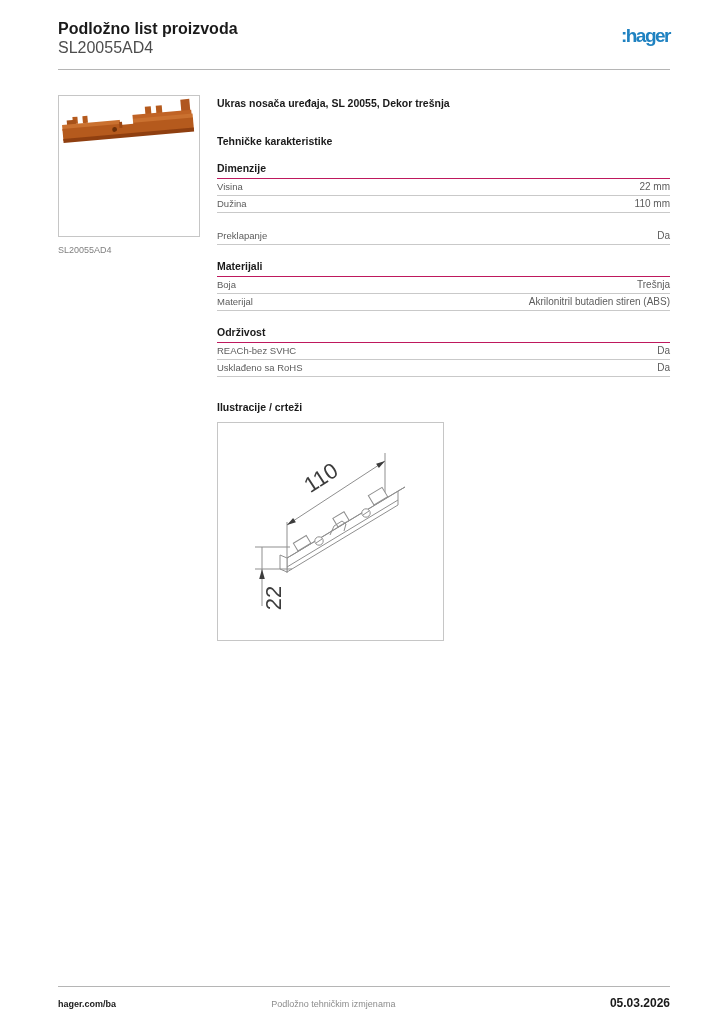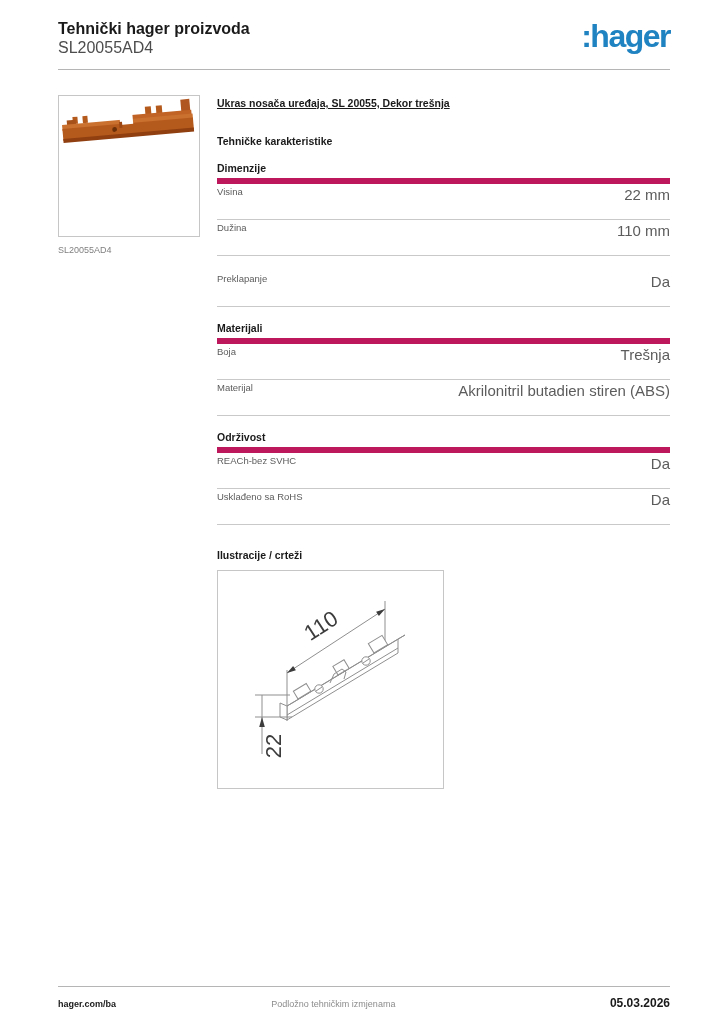--- a/index.html
+++ b/index.html
@@ -4,58 +4,58 @@
 <style>
   html,body { margin:0; padding:0; background:#ffffff; }
   .page {
     position:relative; width:724px; height:1024px; background:#ffffff;
     font-family:"Liberation Sans", sans-serif; overflow:hidden;
   }
   
   .header { position:absolute; left:58px; top:19px; width:612px; display:flex; justify-content:space-between; align-items:flex-start; }
   .doc-title { font-size:16px; font-weight:700; color:#1a1a1a; line-height:19px; }
   .doc-subtitle { font-size:16px; font-weight:400; color:#4d4d4d; line-height:19px; }
-  .logo { font-size:32px; font-weight:700; color:#1f82c1; letter-spacing:-1.5px; line-height:30px; margin-top:2px; }
+  .logo { font-size:19px; font-weight:700; color:#1f82c1; letter-spacing:-1.5px; line-height:30px; margin-top:2px; }
   .header-rule { position:absolute; left:58px; top:69px; width:612px; height:0; border-top:1px solid #b5b5b5; }
 
   
   .columns { position:absolute; left:58px; top:95px; width:612px; display:flex; }
   .left-col { width:142px; flex:0 0 142px; }
   .image-box { width:140px; height:140px; border:1px solid #c6c6c6; background:#fff; }
   .image-caption { margin-top:8px; font-size:9px; color:#808080; }
 
   .right-col { margin-left:17px; flex:1; }
-  .product-title { font-size:10.5px; font-weight:700; color:#1a1a1a; padding-top:2px;text-decoration:underline; }
+  .product-title { font-size:10.5px; font-weight:700; color:#1a1a1a; padding-top:2px; }
   .char-heading { margin-top:26px; font-size:10.5px; font-weight:700; color:#1a1a1a; }
 
   .section { margin-top:15px; }
-  .section-title { font-size:10.5px; font-weight:700; color:#1a1a1a; padding-bottom:4px; border-bottom:6px solid #be185d; }
-  .row { display:flex; justify-content:space-between; padding:2px 0 16px; border-bottom:1px solid #c9c9c9; }
+  .section-title { font-size:10.5px; font-weight:700; color:#1a1a1a; padding-bottom:4px; border-bottom:1px solid #be185d; }
+  .row { display:flex; justify-content:space-between; padding:2px 0 3px; border-bottom:1px solid #c9c9c9; }
   .row .label { font-size:9.5px; color:#5c5c5c; }
-  .row .value { font-size:15px; color:#5c5c5c; text-align:right; }
+  .row .value { font-size:10px; color:#5c5c5c; text-align:right; }
 
   .illus-heading { margin-top:24px; font-size:10.5px; font-weight:700; color:#1a1a1a; }
   .drawing-box { margin-top:9px; width:225px; height:217px; border:1px solid #c6c6c6; }
 
   
   .footer { position:absolute; left:58px; top:986px; width:612px; border-top:1px solid #b5b5b5; padding-top:9px; display:flex; align-items:baseline;gap:28px; }
   .footer .site { font-size:9px; font-weight:700; color:#1a1a1a; flex:1; text-align:left; }
   .footer .disclaimer { font-size:9px; color:#8c8c8c; flex:1; text-align:left; }
   .footer .date { font-size:12px; font-weight:700; color:#1a1a1a; flex:1; text-align:right; }
 
   svg text { font-family:"Liberation Sans", sans-serif; }
 </style>
 </head>
 <body>
 
 <div class="page">
 
   <div class="header">
     <div>
-      <div class="doc-title">Tehnički hager proizvoda</div>
+      <div class="doc-title">Podložno list proizvoda</div>
       <div class="doc-subtitle">SL20055AD4</div>
     </div>
     <div class="logo">:hager</div>
   </div>
   <div class="header-rule"></div>
 
   <div class="columns">
 
     <div class="left-col">
       <div class="image-box">

